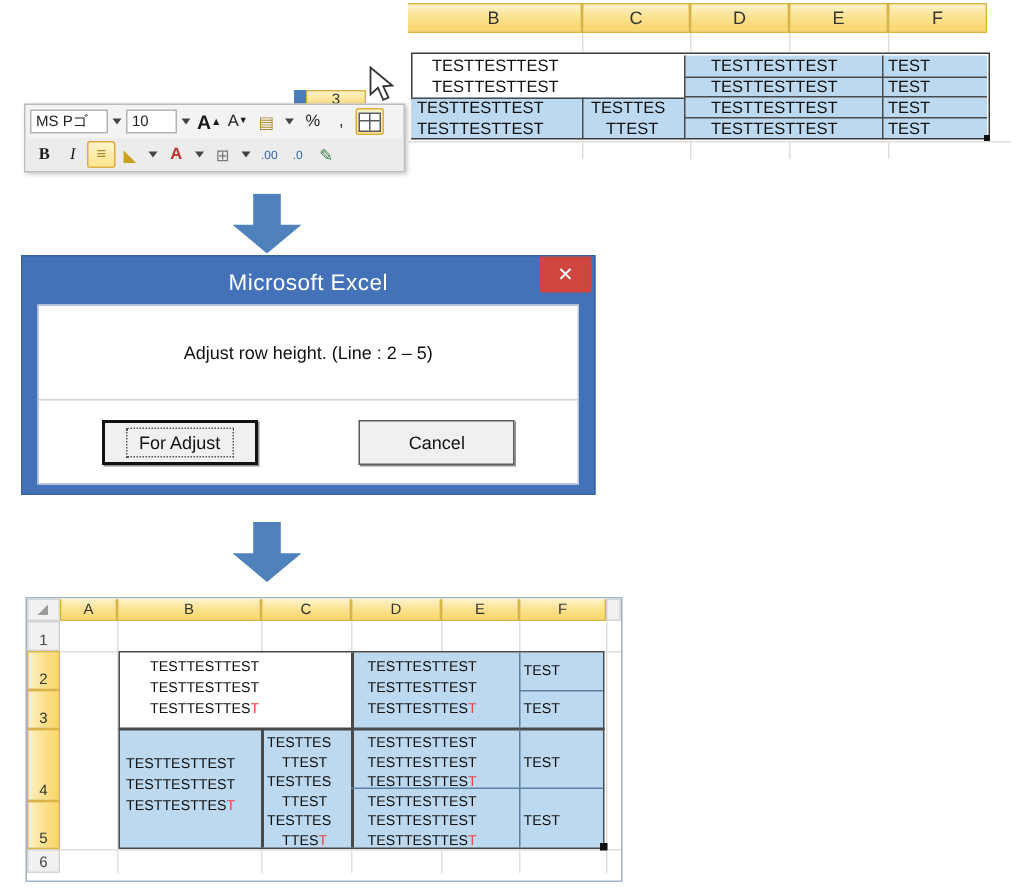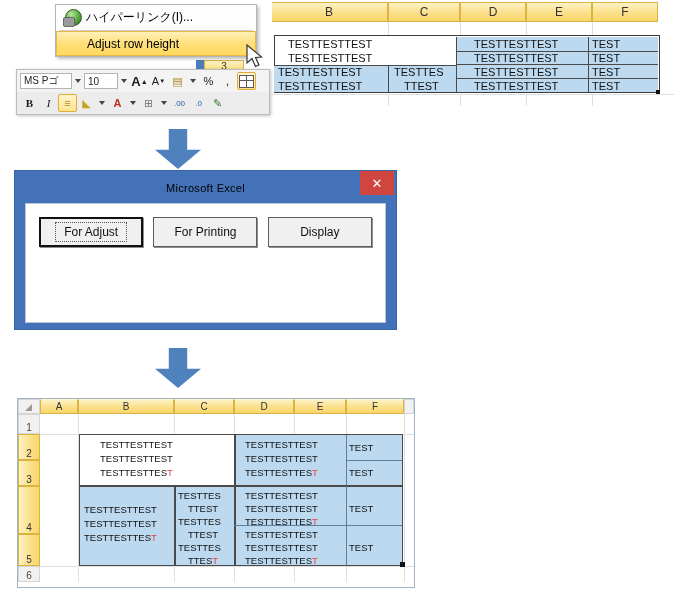--- a/index.html
+++ b/index.html
@@ -85,21 +85,21 @@
   .arrow{width:46px;height:40px;
     background:#4f81bd;
     clip-path:polygon(30% 0%,70% 0%,70% 52%,100% 52%,50% 100%,0% 52%,30% 52%);
     filter:drop-shadow(1px 1px 1px rgba(0,0,0,.3));}
 
   
   #dialog{left:14px;top:170px;width:383px;height:160px;
           background:#4472b8;border:1px solid #3a63a3;box-sizing:border-box;
           padding:2px;}
   #dlg-title{height:30px;display:flex;align-items:center;justify-content:center;position:relative;}
-  #dlg-title .t{font-size:11px;color:#000000;letter-spacing:.3px;}
+  #dlg-title .t{font-size:15px;color:#ffffff;letter-spacing:.3px;}
   #dlg-close{position:absolute;right:0;top:-2px;width:34px;height:24px;
     background:#cf4540;color:#fff;font-size:13px;
     display:flex;align-items:center;justify-content:center;}
   #dlg-body{background:#fff;border:1px solid #b9c6db;box-sizing:border-box;
             height:120px;margin:0 8px 4px 8px;}
   #dlg-msg{height:62px;display:flex;align-items:center;justify-content:center;
            font-size:12px;color:#111;border-bottom:1px solid #d2d2d2;}
   #dlg-btns{height:56px;display:flex;align-items:center;justify-content:space-around;padding:0 8px;}
   .dbtn{height:30px;min-width:104px;background:#f0f0f0;border:1px solid #5c5c5c;
         box-sizing:border-box;font-size:12px;color:#111;
@@ -171,33 +171,20 @@
     <div class="abs gl" style="left:256px;top:92px;width:1px;height:12px;"></div>
     <div class="abs gl" style="left:322px;top:92px;width:1px;height:12px;"></div>
   </div>
 
   <div class="abs" style="left:0;top:0;width:272px;height:124px;background:#fff;"></div>
 
   <div class="abs" style="left:196px;top:60px;width:8px;height:14px;background:#4a7ebb;"></div>
   <div class="abs" style="left:204px;top:60px;width:40px;height:14px;background:linear-gradient(180deg,#fdf2c6,#f8d66a);border:1px solid #d9b441;box-sizing:border-box;font-size:10px;text-align:center;line-height:12px;color:#333;">3</div>
   <div class="abs" style="left:244px;top:60px;width:26px;height:14px;background:#fff;"></div>
 
-  <div class="abs" id="ctxmenu">
-    <div class="item">
-      <span class="icon-col">
-          <span class="globe"></span>
-        </span>
-      <span>ハイパーリンク(I)...</span>
-    </div>
-    <div class="sep"></div>
-    <div class="item mi-highlight">
-      <span class="icon-col"></span>
-      <span>Adjust row height</span>
-    </div>
-  </div>
 
   <svg class="abs" style="left:246px;top:44px;" width="18" height="26" viewBox="0 0 18 26">
     <polygon points="1,1 1,19 6,14.5 9.5,22.5 13,21 9.5,13.5 15.5,13" fill="#ffffff" stroke="#333" stroke-width="1.2"></polygon>
   </svg>
 
   <div class="abs" id="minitb">
     <div class="tbrow">
       <span class="tbbox" style="width:52px;">MS Pゴ</span>
       <span class="caret"></span>
       <span class="tbbox" style="width:34px;">10</span>
@@ -233,29 +220,27 @@
 </div>
 
 <div class="abs arrow" style="left:155px;top:129px;"></div>
 
 <div class="abs" id="dialog">
   <div id="dlg-title">
     <span class="t">Microsoft Excel</span>
     <div id="dlg-close">✕</div>
   </div>
   <div id="dlg-body">
+    <div id="dlg-msg">Adjust row height. (Line : 2 – 5)</div>
     <div id="dlg-btns">
       <div class="dbtn focus">
         <span>For Adjust</span>
       </div>
       <div class="dbtn">
-        <span>For Printing</span>
-      </div>
-      <div class="dbtn">
-        <span>Display</span>
+        <span>Cancel</span>
       </div>
     </div>
   </div>
 </div>
 
 <div class="abs arrow" style="left:155px;top:348px;"></div>
 
 <div class="abs" id="panel3">
 
   <div class="abs" style="left:0;top:0;width:22px;height:15px;background:#f1f1f1;border:1px solid #d4d4d4;box-sizing:border-box;">

